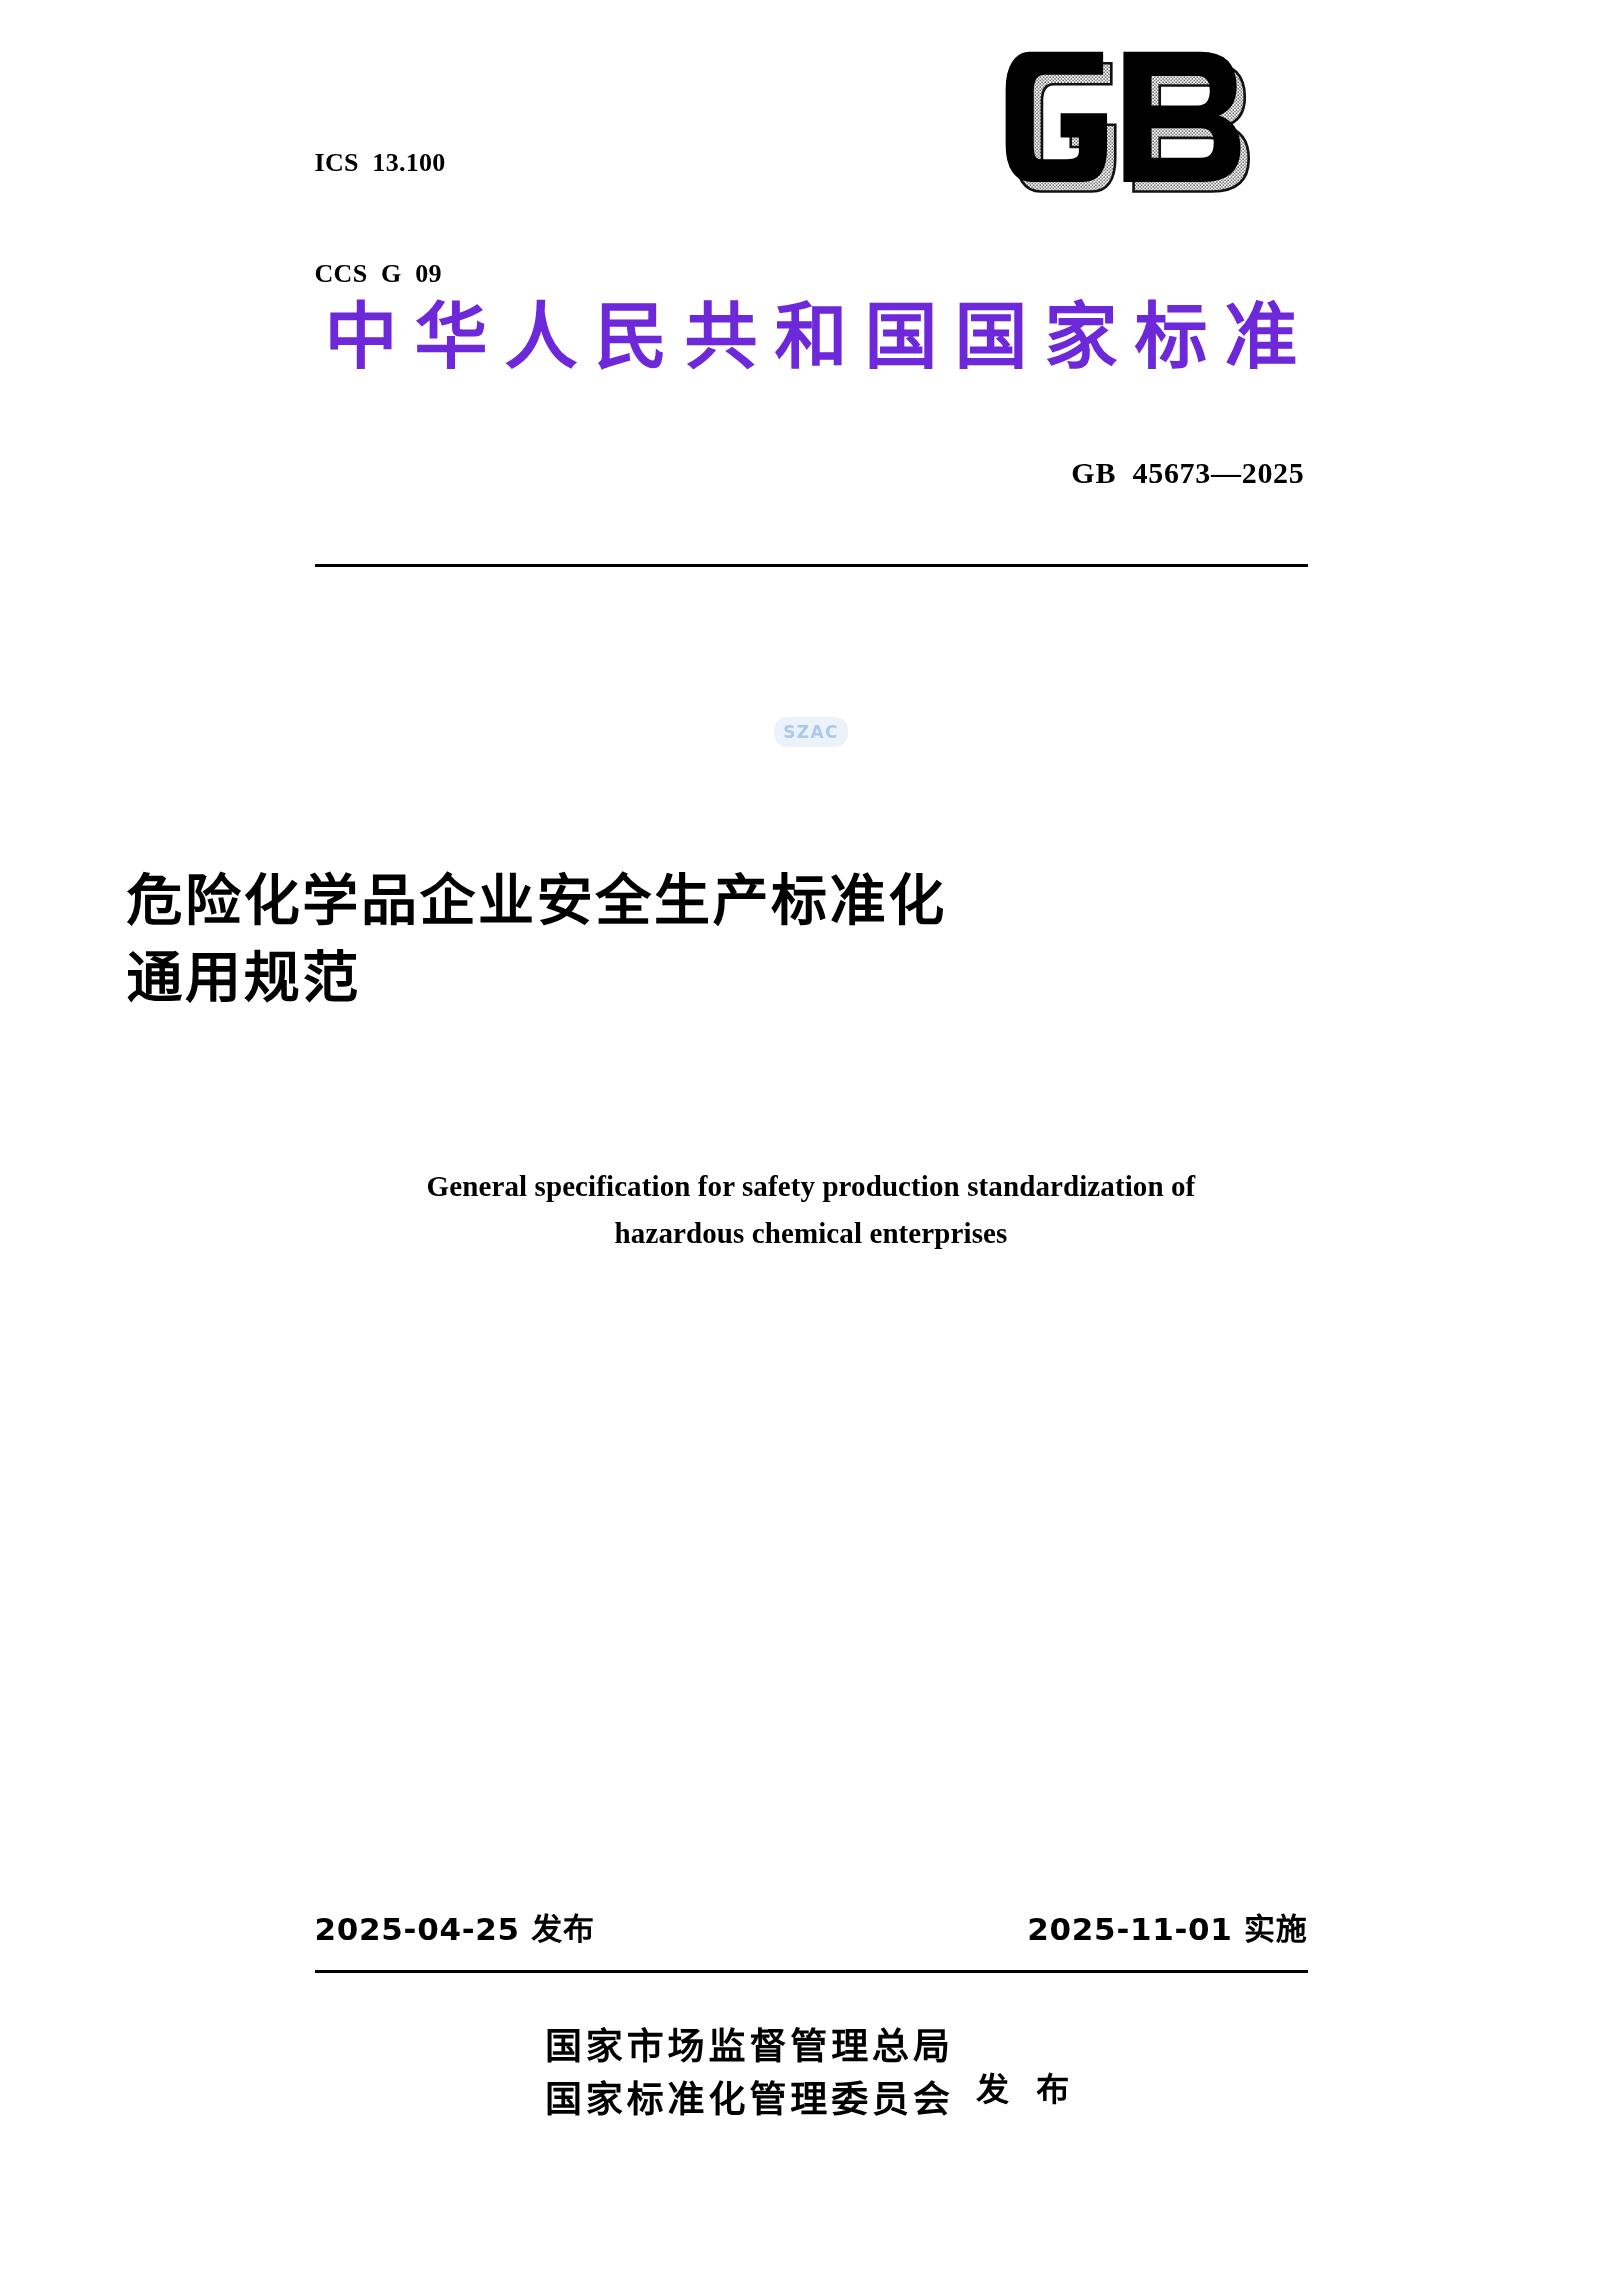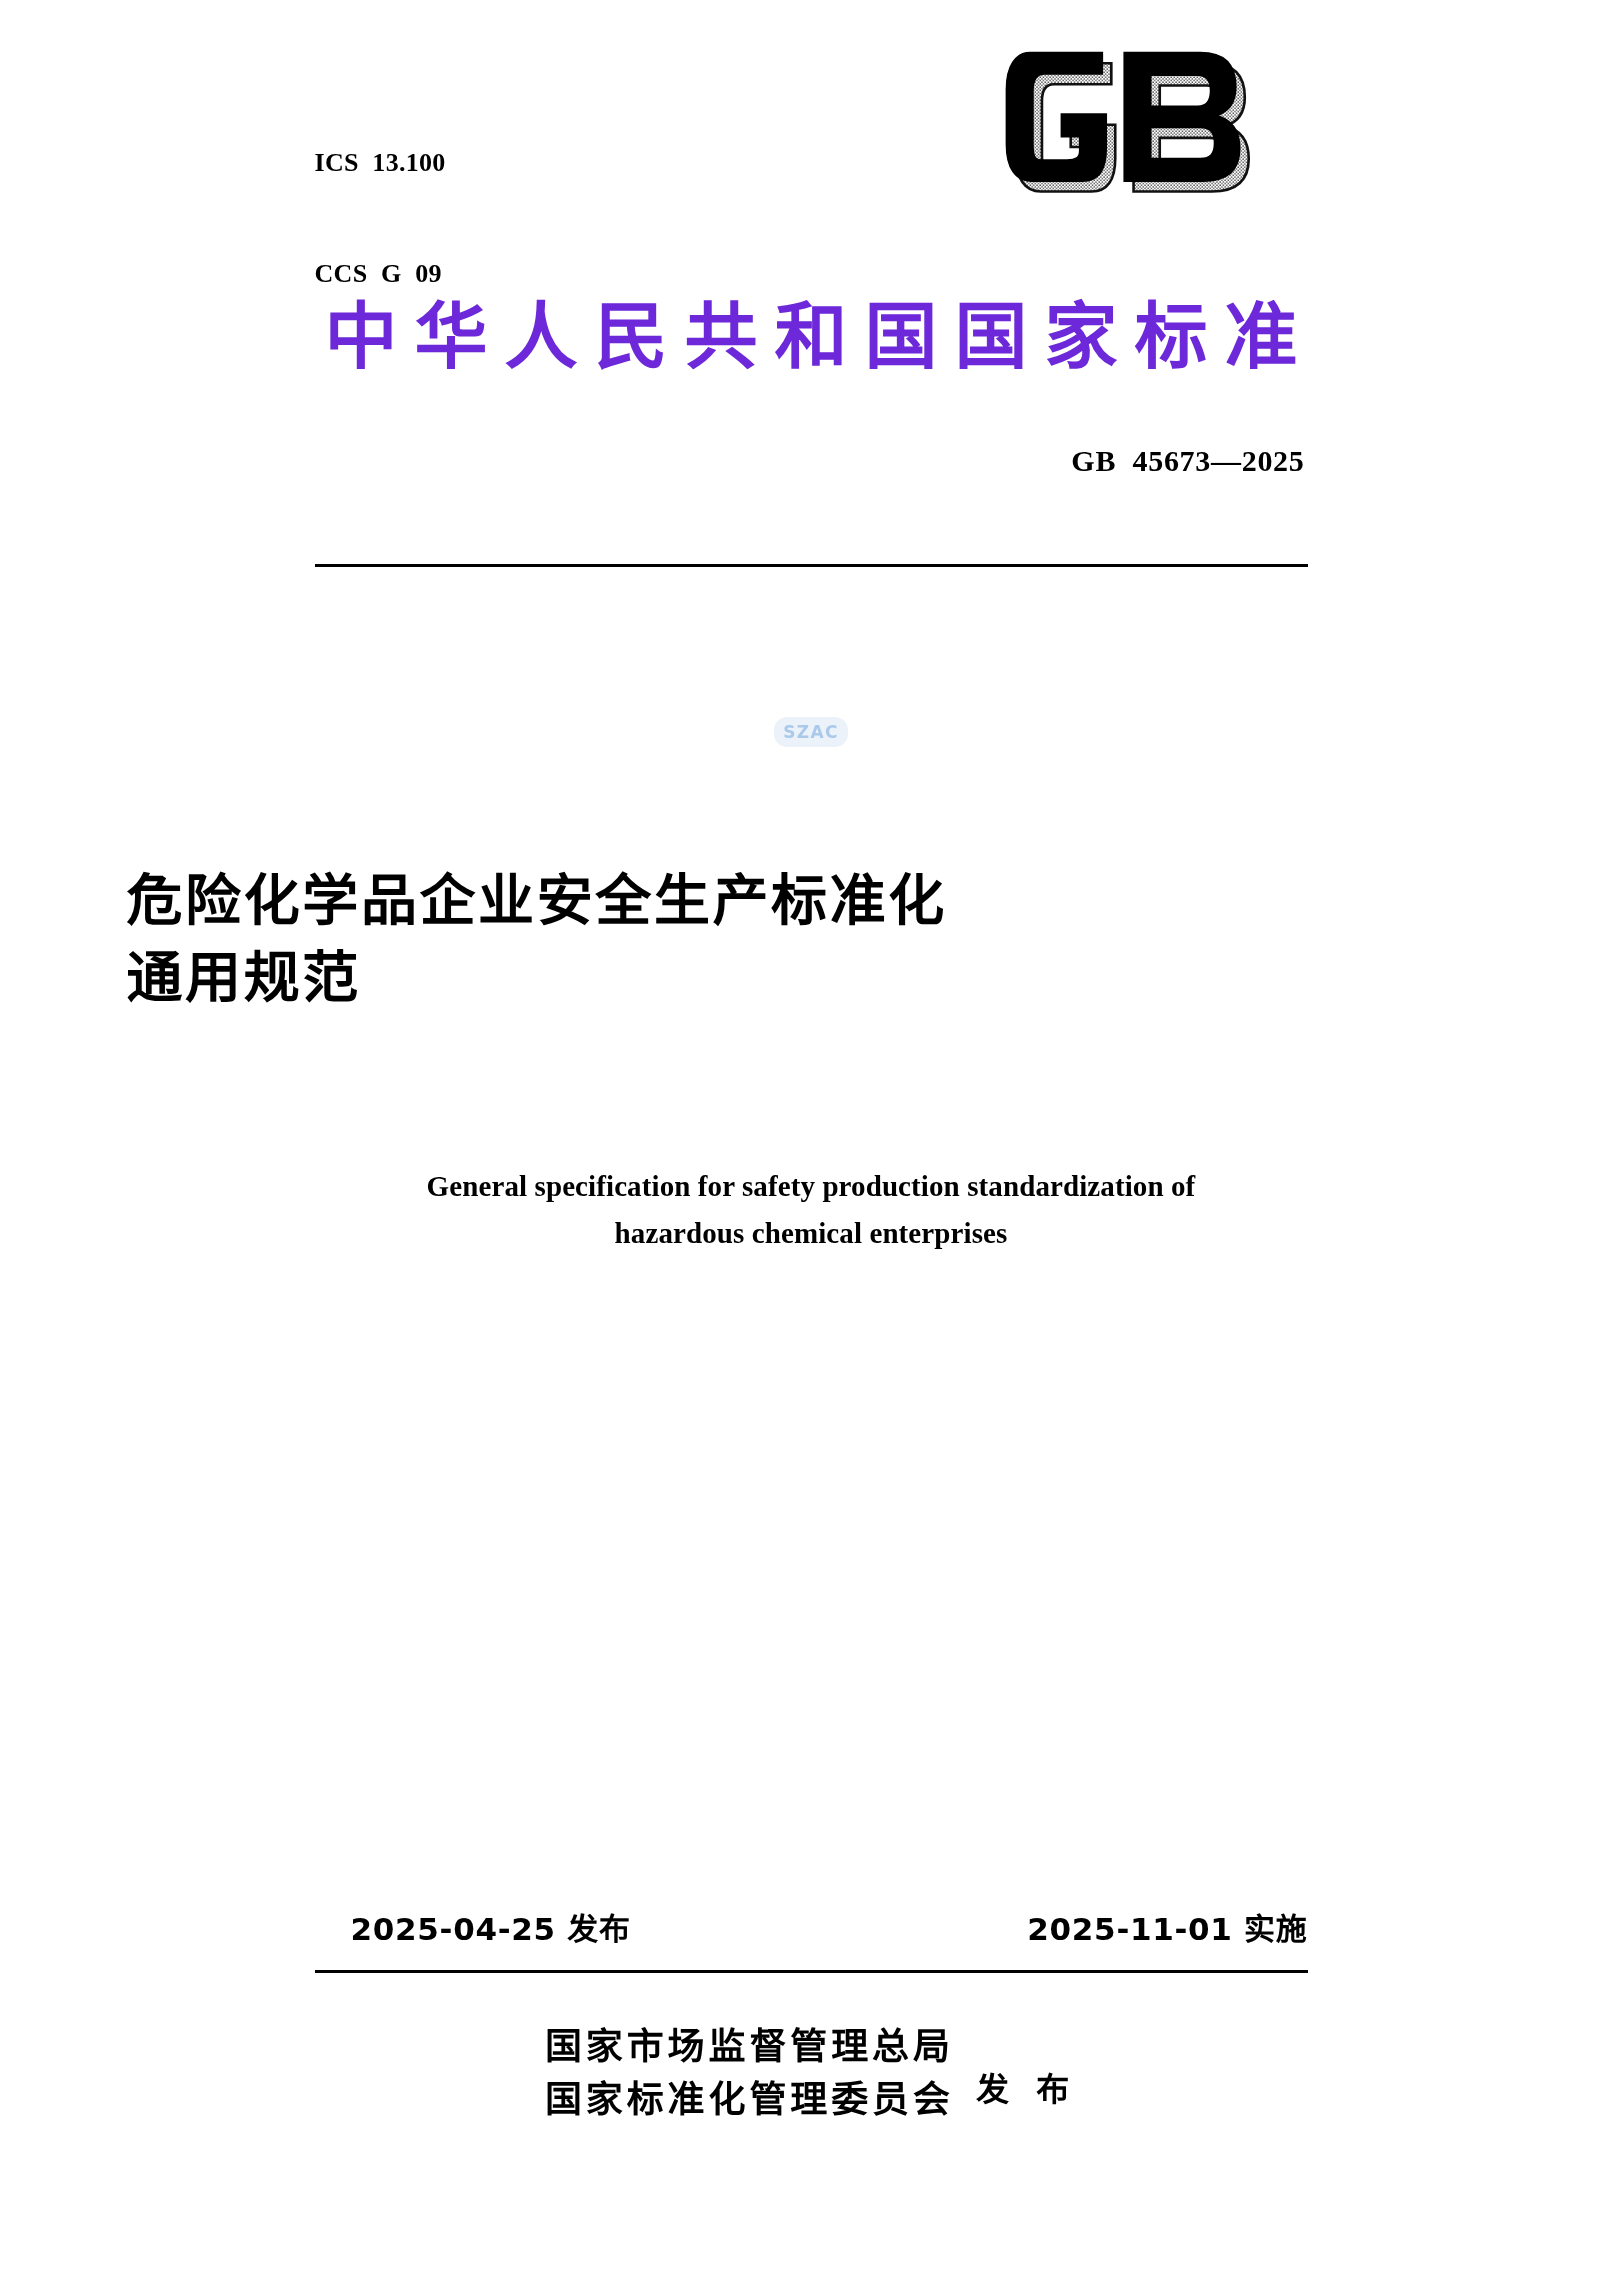--- a/index.html
+++ b/index.html
@@ -58,21 +58,21 @@
     font-size: 73px;
     letter-spacing: 17px;
     text-indent: 17px;
     color: #6d28d9;
   }
 
   
   .std-no {
     position: absolute;
     right: 191px;
-    top: 444px;
+    top: 456px;
     font-family: "Liberation Serif", serif;
     font-weight: bold;
     font-size: 30px;
     letter-spacing: 0.7px;
     white-space: pre;
   }
 
   
   .rule-top {
     position: absolute;
@@ -150,21 +150,21 @@
     right: 188px;
     top: 1904px;
     display: flex;
     justify-content: space-between;
     align-items: baseline;
     font-family: "DejaVu Sans", sans-serif;
     font-weight: bold;
     font-size: 31px;
     letter-spacing: 0.7px;
   }
-  .date-row .d-issue, .date-row .d-impl { white-space: pre; margin-left: 36px; }
+  .date-row .d-issue, .date-row .d-impl { white-space: pre; }
 
   
   .publisher {
     position: absolute;
     left: 0;
     right: 0;
     top: 2023px;
     display: flex;
     justify-content: center;
     align-items: center;

